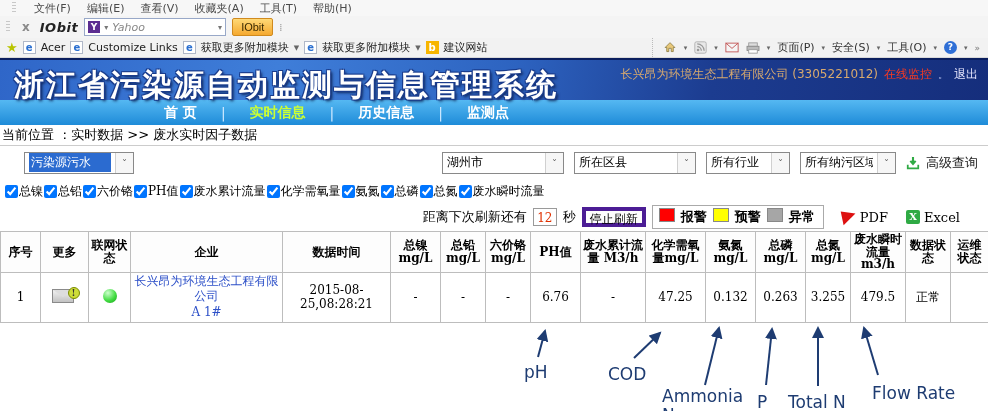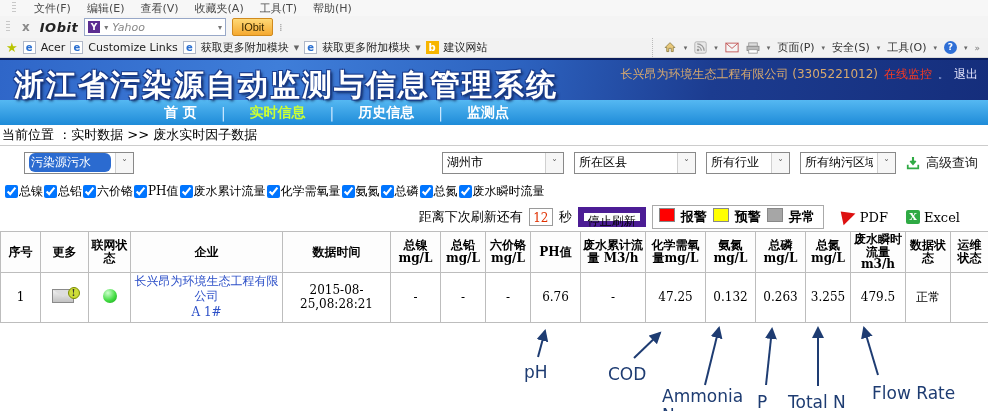--- a/index.html
+++ b/index.html
@@ -78,33 +78,33 @@
   .page-font { font-family: "DejaVu Serif", "Liberation Serif", serif; }
   .breadcrumb { height: 20px; line-height: 20px; font-size: 13px; padding-left: 2px; color: #000; }
   .filter-bar { height: 34px; border-top: 1px solid #cccccc; display: flex; align-items: center; padding: 0 10px 0 24px; }
   .sel {
     height: 22px; border: 1px solid #898989; background: #fff; display: inline-flex; align-items: center;
     font-size: 12px; position: relative; padding-left: 4px; margin-right: 4px;
   }
   .sel .sel-text { flex: 1; white-space: nowrap; overflow: hidden; }
   .sel .sel-arrow { width: 18px; height: 100%; display: flex; align-items: center; justify-content: center;
     color: #555; font-size: 10px; border-left: 1px solid #d0d0d0; background: #f6f6f6; margin-left: 4px; }
-  .sel.highlight .sel-text { background: #2b6bd0; color: #fff; padding: 1px 2px; border-radius: 6px; }
+  .sel.highlight .sel-text { background: #2b6bd0; color: #fff; padding: 1px 2px; }
   .filter-right { margin-left: auto; display: flex; align-items: center; gap: 6px; }
   .adv-icon { width: 14px; height: 14px; }
   .adv-query { font-size: 13px; color: #222; }
   .factor-bar { height: 24px; display: flex; align-items: center; padding-left: 5px; font-size: 12px; }
   .factor-bar label { display: inline-flex; align-items: center; margin-right: 1px; white-space: nowrap; }
   .factor-bar input { width: 13px; height: 13px; margin: 0 1px 0 0; }
   
   .refresh-row { height: 28px; display: flex; align-items: center; justify-content: flex-end;
     gap: 6px; padding-right: 28px; font-size: 13px; }
   .sec-box { width: 24px; height: 18px; border: 1px solid #9a9a9a; color: #e03000; text-align: center;
     line-height: 18px; font-size: 12px; background: #fff; }
-  .stop-btn { height: 20px; border: 6px solid #4c1d95; background: #fdfdfd; font-size: 12px; padding: 0 4px;
+  .stop-btn { height: 20px; border: 4px solid #4c1d95; background: #fdfdfd; font-size: 12px; padding: 0 4px;
     font-family: inherit; }
   .legend-box { display: inline-flex; align-items: flex-start; gap: 6px; border: 1px solid #aaa; padding: 2px 8px 2px 6px; font-weight: bold; }
   .legend-sq { width: 16px; height: 14px; display: inline-block; border: 1px solid #888; }
   .export { display: inline-flex; align-items: center; gap: 4px; margin-left: 12px; }
   .pdf-icon { width: 0; height: 0; border-left: 14px solid #dd1111; border-top: 5px solid transparent; border-bottom: 9px solid transparent; transform: rotate(-12deg); }
   .xls-icon { width: 14px; height: 14px; background: #2faa44; border-radius: 2px; color: #fff; font-size: 10px;
     font-weight: bold; text-align: center; line-height: 14px; }
   
   table.data { border-collapse: collapse; table-layout: fixed; width: 988px; font-size: 12px; }
   table.data th, table.data td { border: 1px solid #bdbdbd; text-align: center; overflow: hidden; padding: 1px; }

